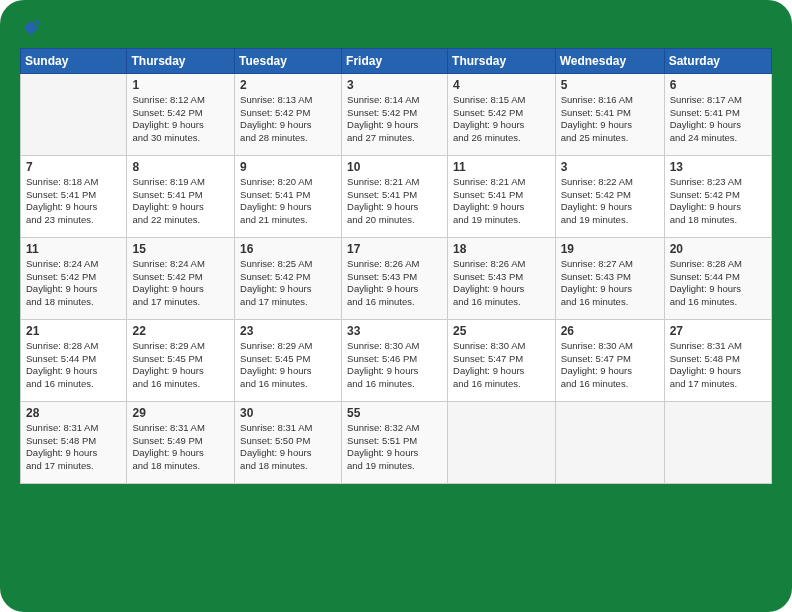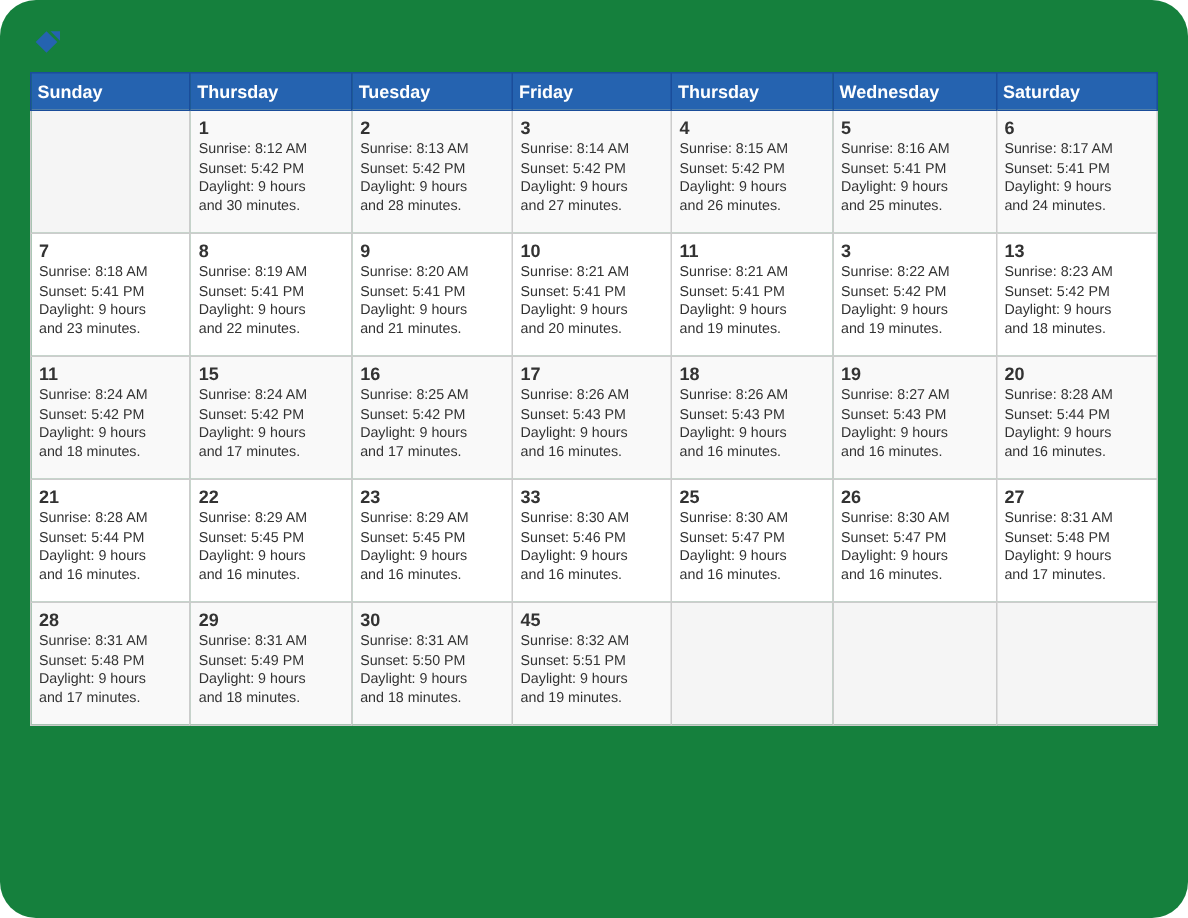--- a/index.html
+++ b/index.html
@@ -256,21 +256,21 @@
           </td>
           <td>
             <span class="day-number">29</span>
             <div class="day-info">Sunrise: 8:31 AM<br>Sunset: 5:49 PM<br>Daylight: 9 hours<br>and 18 minutes.</div>
           </td>
           <td>
             <span class="day-number">30</span>
             <div class="day-info">Sunrise: 8:31 AM<br>Sunset: 5:50 PM<br>Daylight: 9 hours<br>and 18 minutes.</div>
           </td>
           <td>
-            <span class="day-number">45</span>
+            <span class="day-number">55</span>
             <div class="day-info">Sunrise: 8:32 AM<br>Sunset: 5:51 PM<br>Daylight: 9 hours<br>and 19 minutes.</div>
           </td>
           <td class="empty-cell"></td>
           <td class="empty-cell"></td>
           <td class="empty-cell"></td>
         </tr>
       </tbody>
   </table>
 </div>
 

